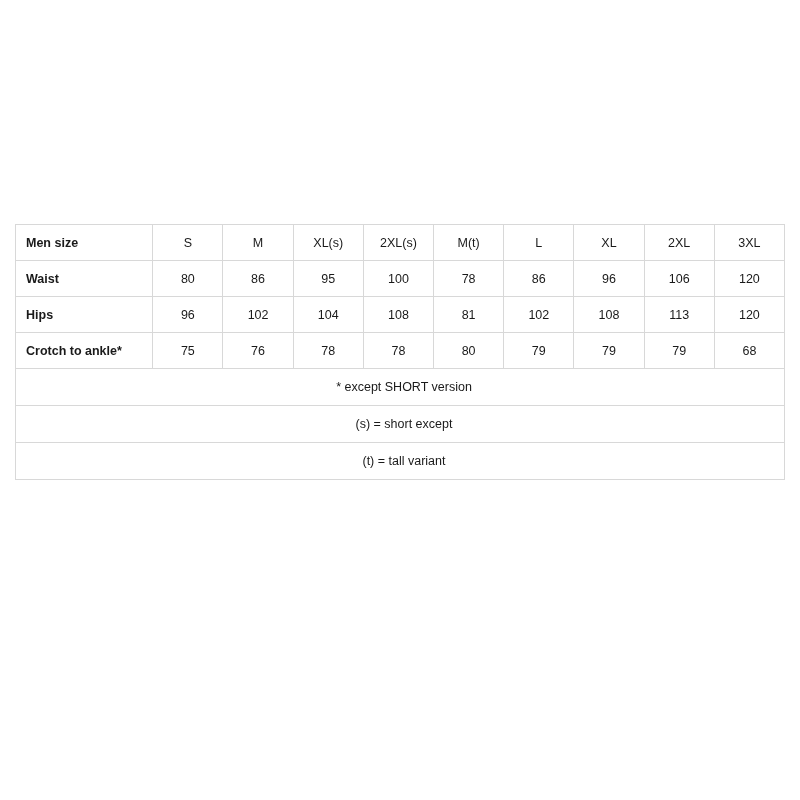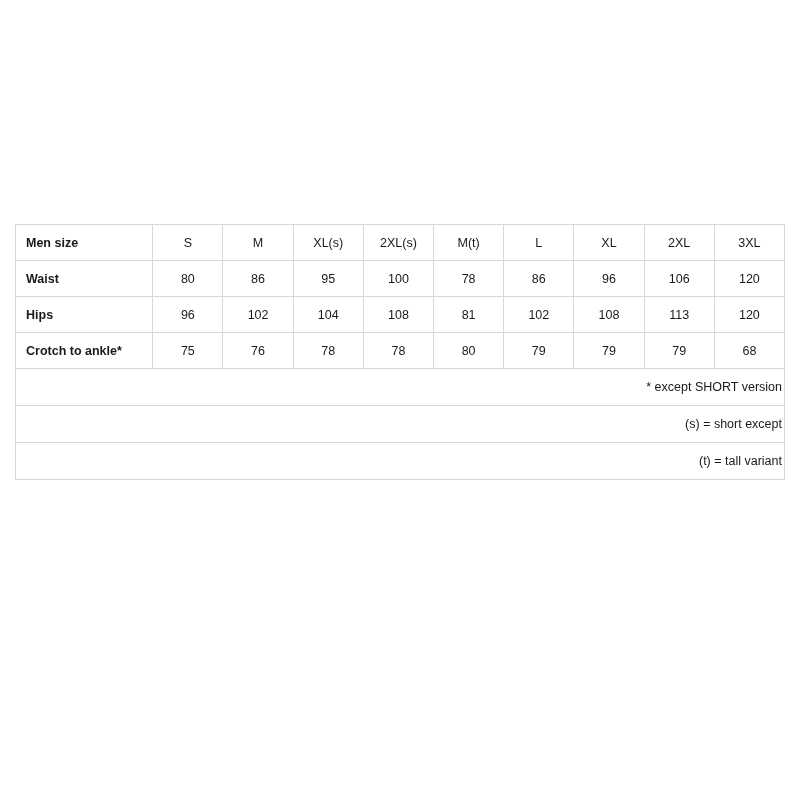--- a/index.html
+++ b/index.html
@@ -45,21 +45,21 @@
   }
   table.size-chart td.rowhead,
   table.size-chart th.rowhead {
     text-align: left;
     padding-left: 10px;
     font-weight: bold;
     font-size: 12.5px;
     width: 133px;
   }
   table.size-chart td.note {
-    text-align: right;
+    text-align: center;
     padding-left: 10px;
     font-weight: normal;
     font-size: 12.5px;
     height: 37px;
   }
   .col-size { width: 68px; }
 </style>
 </head>
 <body>
 

